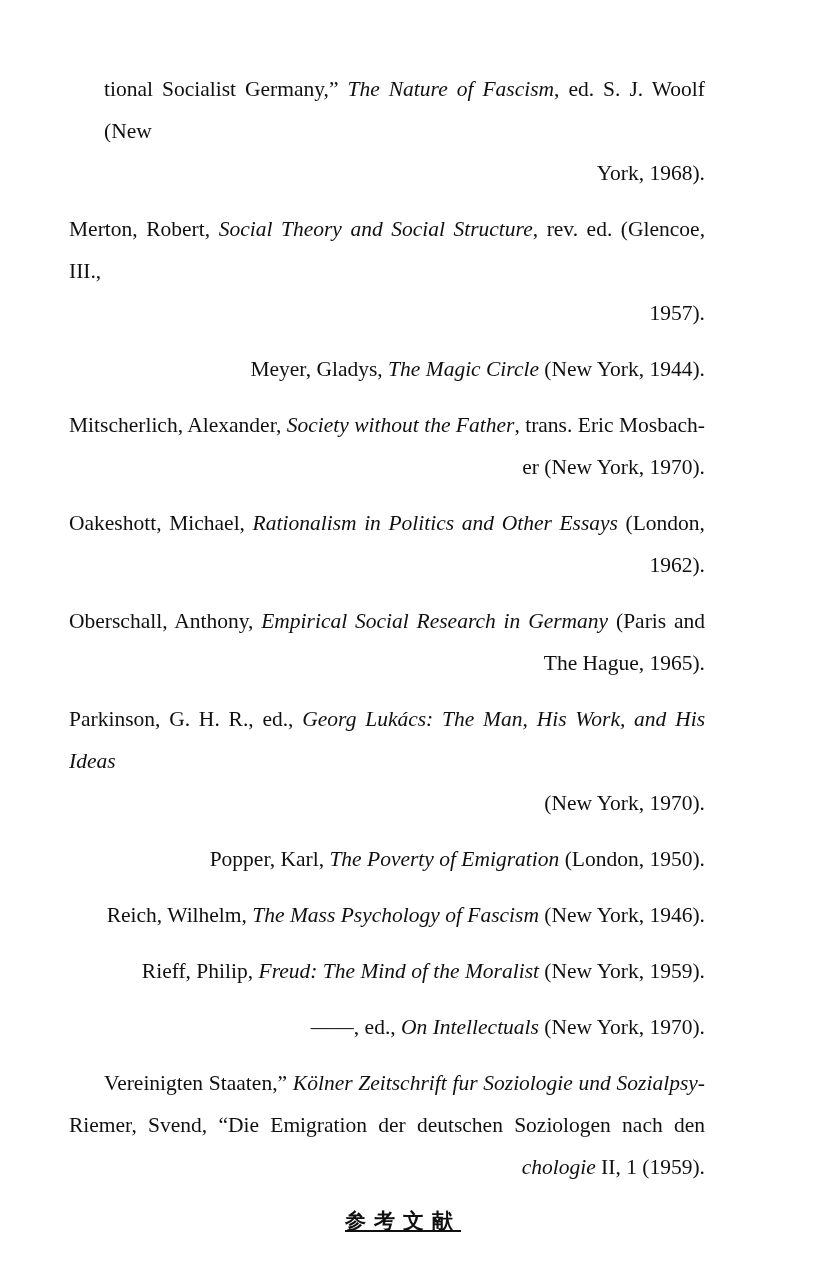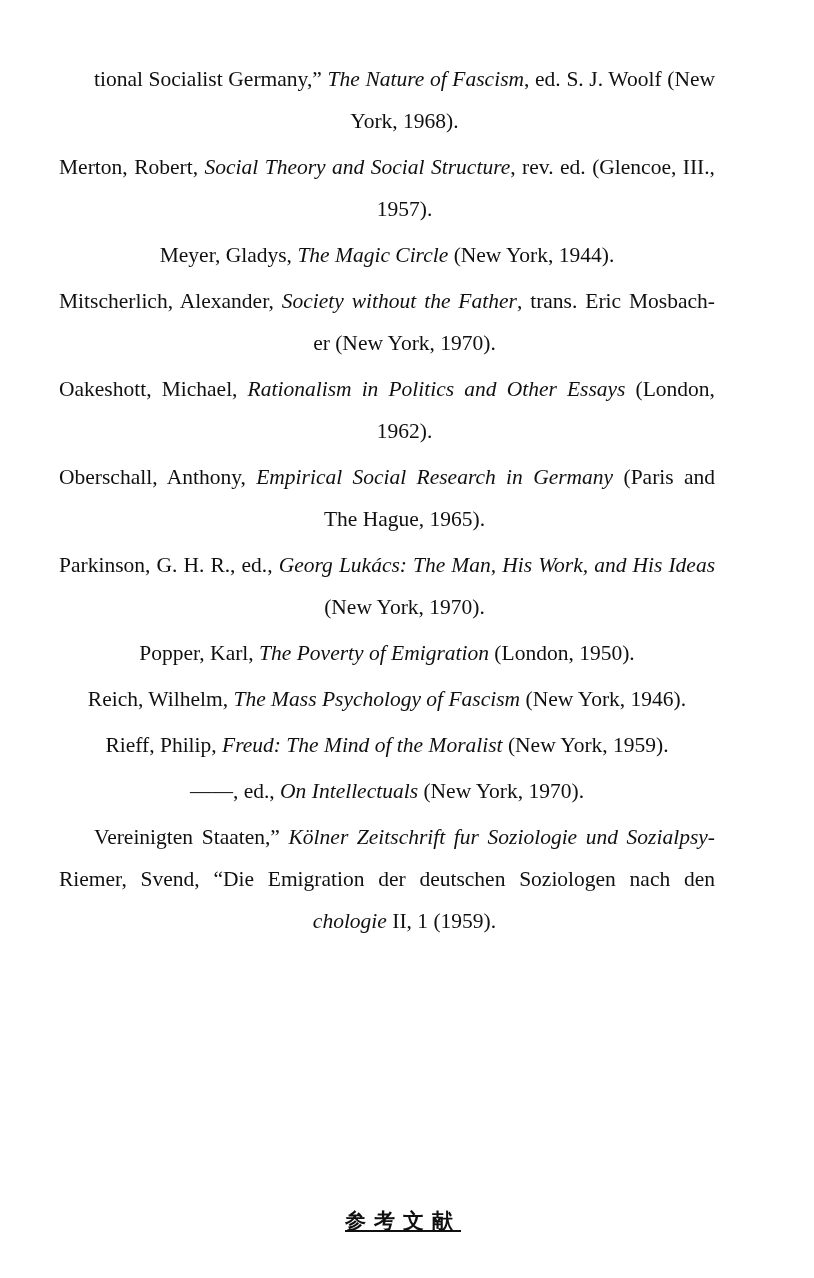--- a/index.html
+++ b/index.html
@@ -17,25 +17,25 @@
     overflow: hidden;
   }
   .bib {
     position: absolute;
     left: 55px;
     top: 54px;
     width: 664px;
     font-size: 21.5px;
     line-height: 42px;
   }
-  .entry { margin: 4px; }
+  .entry { margin: 14px; }
   .line {
     display: block;
     box-sizing: border-box;
-    text-align: center;
+    text-align: right;
   }
   .line.cont { padding-left: 35px; }
   .line.fill {
     text-align: justify;
     text-align-last: justify;
   }
   .seg.it { font-style: italic; }
   .footer-title {
     position: absolute;
     left: 55px;

